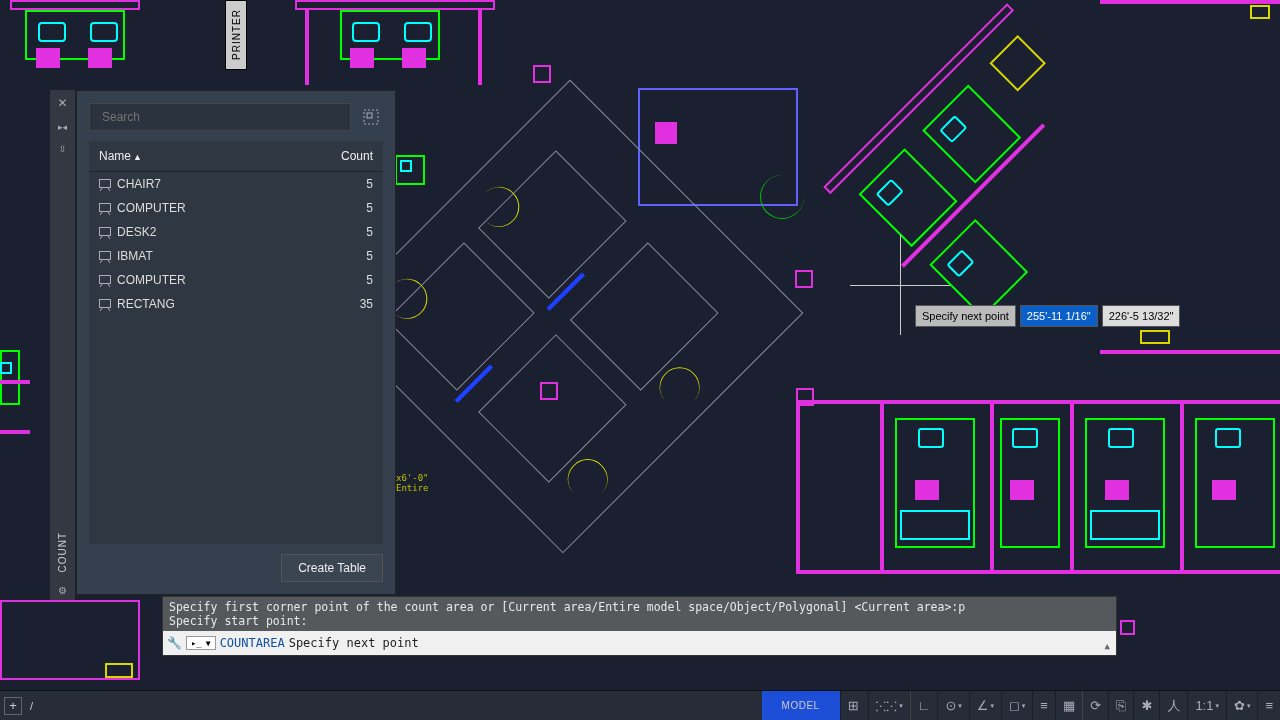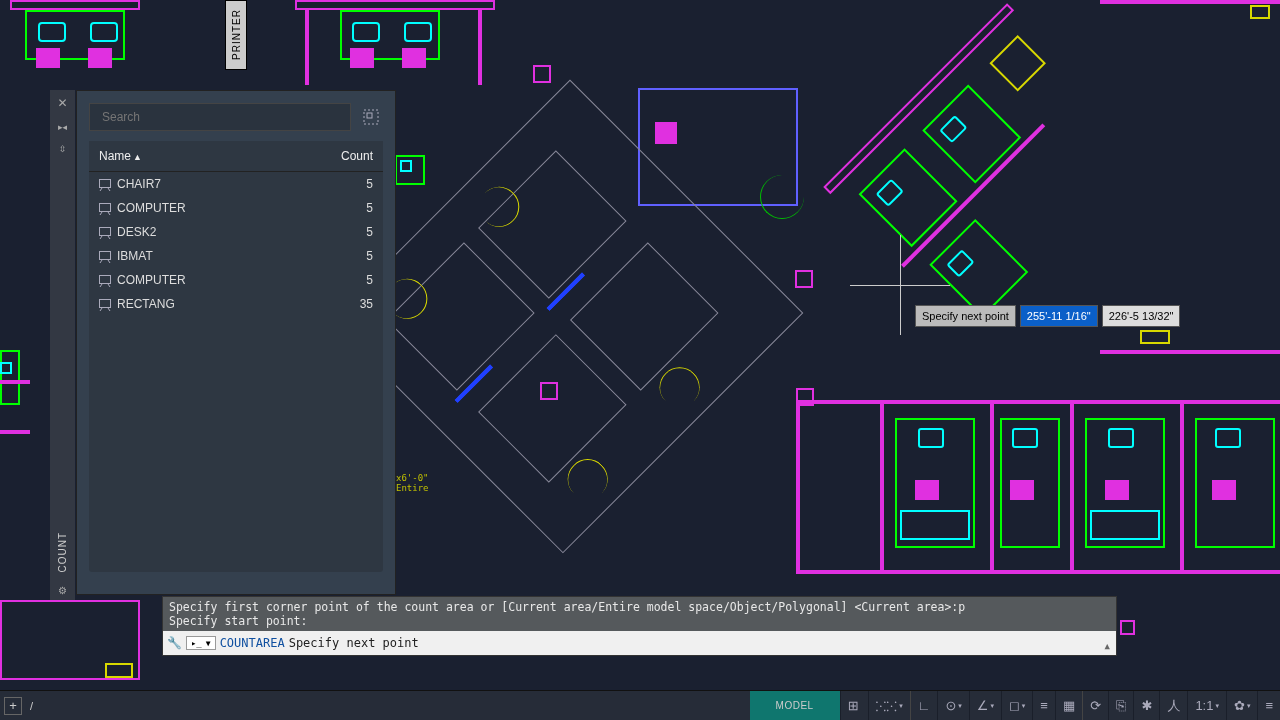--- a/index.html
+++ b/index.html
@@ -147,21 +147,21 @@
   }
   .statusbar .left { display: flex; align-items: center; padding-left: 4px; gap: 8px; }
   .statusbar .left .plus {
     width: 18px; height: 18px; border: 1px solid #666; display: flex;
     align-items: center; justify-content: center; font-size: 13px;
   }
   .statusbar .right {
     margin-left: auto; display: flex; align-items: stretch; height: 100%;
   }
   .statusbar .model {
-    background: #0f766e; padding: 0 26px; display: flex; align-items: center;
+    background: #1d4ed8; padding: 0 20px; display: flex; align-items: center;
     font-size: 10px; letter-spacing: 0.5px;
   }
   .statusbar .sbtn {
     padding: 0 7px; display: flex; align-items: center; color: #aab;
     border-left: 1px solid #1a1f2a; cursor: pointer; font-size: 13px;
   }
   .statusbar .sbtn.sep { border-left: 1px solid #444; }
   .statusbar .sbtn .dd { font-size: 7px; margin-left: 2px; }
   
   
@@ -360,20 +360,23 @@
           </tr>
           <tr>
             <td><span class="blkicon"><svg width="12" height="12" viewBox="0 0 12 12">
                   <rect x="0.5" y="0.5" width="11" height="8" fill="none" stroke="#aab"></rect>
                   <path d="M3 9 L1 12 M9 9 L11 12" stroke="#aab"></path>
                 </svg></span><span>RECTANG</span></td>
             <td class="countcell">35</td>
           </tr>
         </tbody>
     </table>
+  </div>
+  <div class="btnrow">
+    <button class="btn">Create Table</button>
   </div>
 </div>
 
 <div class="cmd-handles">
   <div class="grip">⋮⋮</div>
   <div class="x">✕</div>
 </div>
 <div class="cmdarea">
   <div class="history"><span>Specify first corner point of the count area or [Current area/Entire model space/Object/Polygonal] &lt;Current area&gt;:p</span>
 <span>Specify start point:</span></div>

